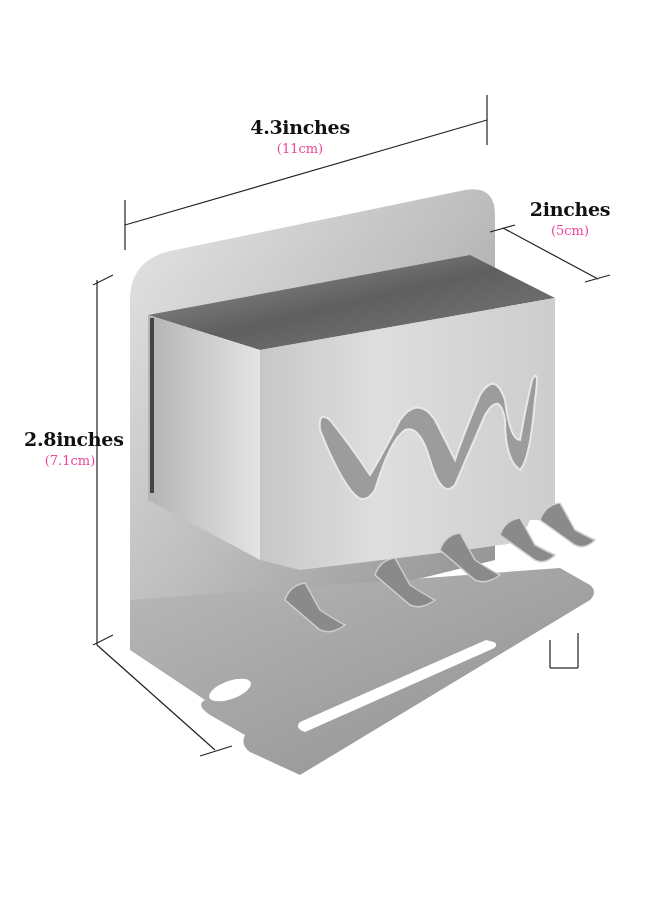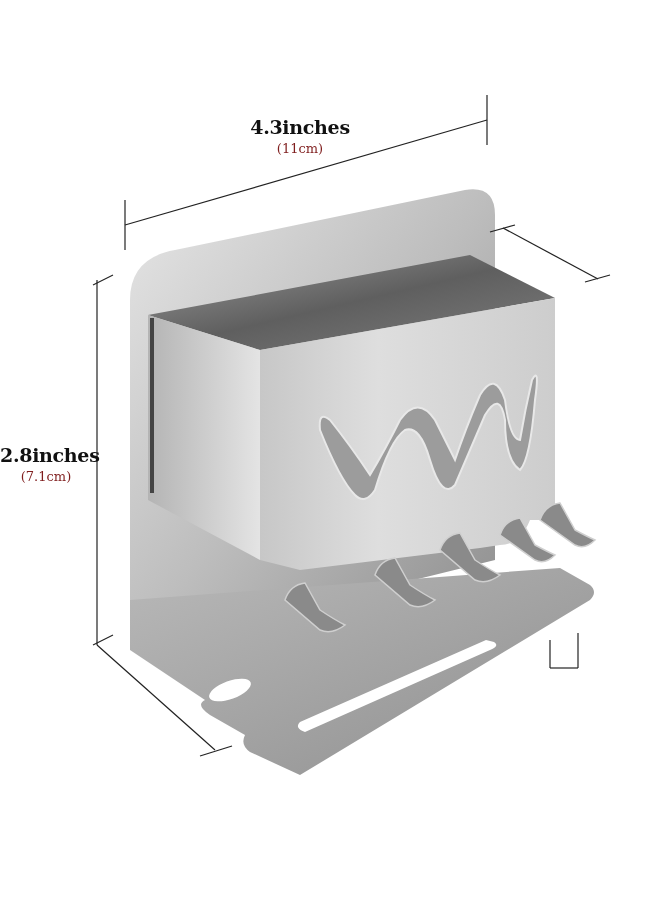--- a/index.html
+++ b/index.html
@@ -1,20 +1,20 @@
 <!DOCTYPE html>
 <html><head>
 <meta charset="utf-8">
 <style>
   html, body { margin: 0; padding: 0; background: #ffffff; }
   #canvas { position: relative; width: 660px; height: 900px; overflow: hidden; background: #ffffff; }
   svg { position: absolute; left: 0; top: 0; }
   .lbl { position: absolute; text-align: center; color: #111; font-family: "DejaVu Serif", "Liberation Serif", serif; line-height: 1; }
   .lbl .main { font-size: 19px; font-weight: bold; display: block; letter-spacing: -0.3px; }
-  .lbl .sub { font-size: 13px; display: block; margin-top: 5px; color: #7f1d1d; }
+  .lbl .sub { font-size: 13px; display: block; margin-top: 5px; color: #ec4899; }
 </style>
 </head>
 <body>
 
 <div id="canvas">
   <svg width="660" height="900" viewBox="0 0 660 900">
     <defs>
       <linearGradient id="backG" x1="0" y1="0" x2="1" y2="1">
         <stop offset="0" stop-color="#e6e6e6"></stop>
         <stop offset="0.5" stop-color="#bdbdbd"></stop>
@@ -78,17 +78,21 @@
       <line x1="550" y1="640" x2="550" y2="668"></line>
       <line x1="578" y1="633" x2="578" y2="668"></line>
       <line x1="550" y1="668" x2="578" y2="668"></line>
     </g>
   </svg>
 
   <div class="lbl" style="left:235px; top:118px; width:130px;">
     <span class="main">4.3inches</span>
     <span class="sub">(11cm)</span>
   </div>
-  <div class="lbl" style="left:0px; top:446px; width:92px;">
+  <div class="lbl" style="left:510px; top:200px; width:120px;">
+    <span class="main">2inches</span>
+    <span class="sub">(5cm)</span>
+  </div>
+  <div class="lbl" style="left:0px; top:430px; width:92px;padding-left:24px;">
     <span class="main">2.8inches</span>
     <span class="sub">(7.1cm)</span>
   </div>
 </div>
 
 </body></html>

